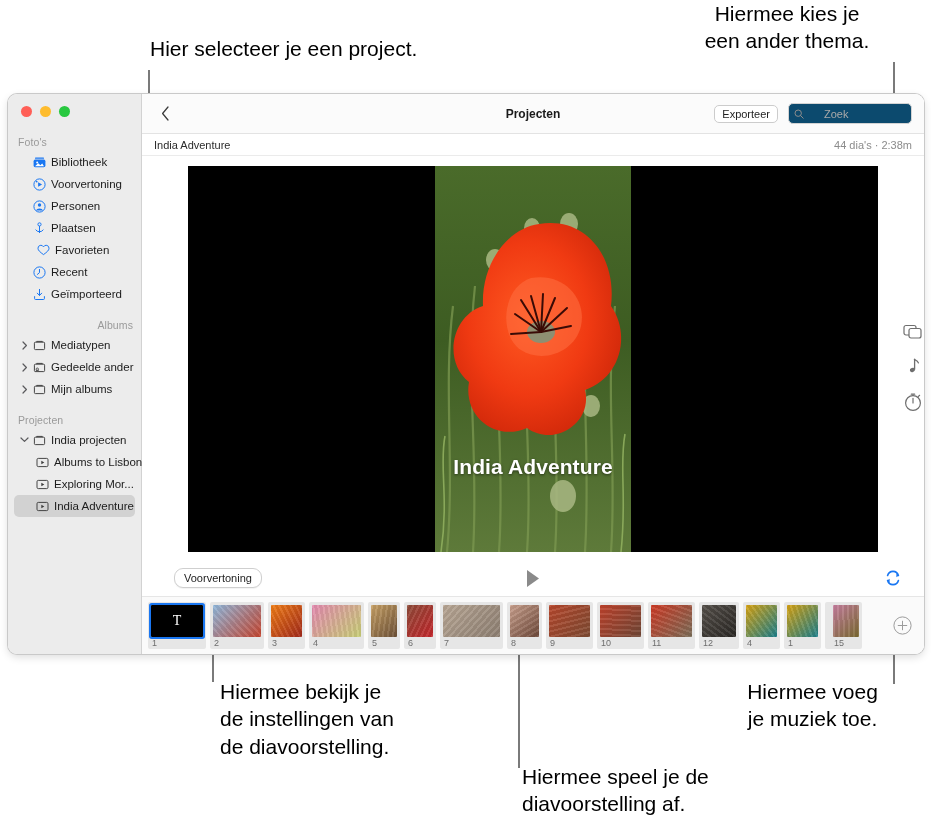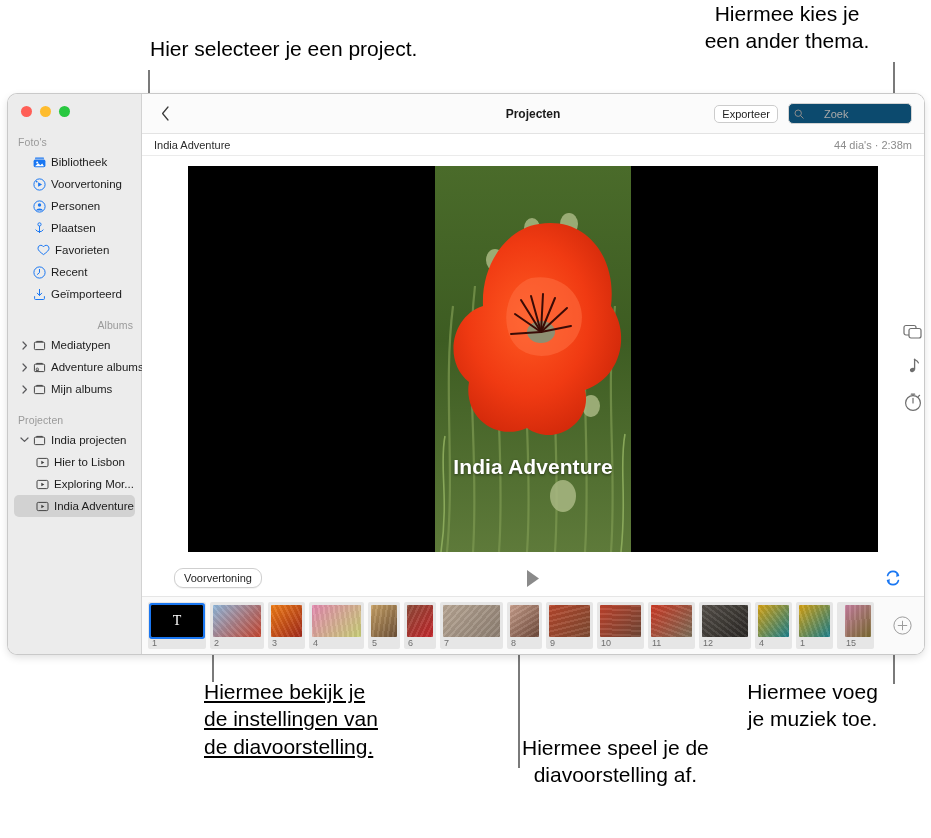--- a/index.html
+++ b/index.html
@@ -151,26 +151,26 @@
 
   <div class="callout" style="left:150px;top:35px;">Hier selecteer je een project.</div>
   <div class="leader" style="left:148px;top:70px;width:2px;height:425px;"></div>
   <div class="leader" style="left:132px;top:493px;width:18px;height:2px;"></div>
 
   <div class="callout" style="left:657px;top:0px;text-align:center;width:260px;">Hiermee kies je
 een ander thema.</div>
   <div class="leader" style="left:893px;top:62px;width:2px;height:270px;"></div>
   <div class="leader" style="left:893px;top:331px;width:12px;height:2px;"></div>
 
-  <div class="callout" style="left:204px;top:678px;text-decoration:underline;">Hiermee bekijk je
+  <div class="callout" style="left:220px;top:678px;">Hiermee bekijk je
 de instellingen van
 de diavoorstelling.</div>
   <div class="leader" style="left:212px;top:572px;width:2px;height:110px;"></div>
 
-  <div class="callout" style="left:522px;top:734px;text-align:center;">Hiermee speel je de
+  <div class="callout" style="left:522px;top:763px;">Hiermee speel je de
 diavoorstelling af.</div>
   <div class="leader" style="left:518px;top:572px;width:2px;height:196px;"></div>
 
   <div class="callout" style="left:700px;top:678px;text-align:center;width:225px;">Hiermee voeg
 je muziek toe.</div>
   <div class="leader" style="left:893px;top:372px;width:2px;height:312px;"></div>
   <div class="leader" style="left:893px;top:371px;width:12px;height:2px;"></div>
 
   <div class="window">
 
@@ -290,21 +290,21 @@
               </svg>
           </span>
           <span class="ic">
             <svg width="13" height="12" viewBox="0 0 13 12">
                 <path d="M2.4 3.2 h8.2 a1 1 0 0 1 1 1 v5.4 a1 1 0 0 1 -1 1 h-8.2 a1 1 0 0 1 -1 -1 v-5.4 a1 1 0 0 1 1 -1 z" fill="none" stroke="#3c3c3c" stroke-width="0.95"></path>
                 <path d="M3.7 3.1 v-0.7 h5.6 v0.7" fill="none" stroke="#3c3c3c" stroke-width="0.95"></path>
                 <circle cx="4.3" cy="8.2" r="1.2" fill="none" stroke="#3c3c3c" stroke-width="0.8"></circle>
                 <path d="M2.5 10.5 a1.9 1.5 0 0 1 3.7 0" fill="none" stroke="#3c3c3c" stroke-width="0.8"></path>
               </svg>
           </span>
-          <span class="lb">Adventure albums</span>
+          <span class="lb">Gedeelde ander</span>
         </div>
 
         <div class="sb-row">
           <span class="tw">
             <svg width="6" height="9" viewBox="0 0 6 9">
                 <path d="M1 1 L4.4 4.5 L1 8" stroke="#59595c" stroke-width="1.2" fill="none" stroke-linecap="round" stroke-linejoin="round"></path>
               </svg>
           </span>
           <span class="ic">
             <svg width="13" height="12" viewBox="0 0 13 12">
@@ -332,21 +332,21 @@
           <span class="lb">India projecten</span>
         </div>
 
         <div class="sb-row indent">
           <span class="ic">
             <svg width="13" height="11" viewBox="0 0 13 11">
                 <rect x="1" y="1.4" width="11" height="8.2" rx="1.3" fill="none" stroke="#3c3c3c" stroke-width="0.95"></rect>
                 <path d="M5.3 3.7 L8.3 5.5 L5.3 7.3 Z" fill="#3c3c3c"></path>
               </svg>
           </span>
-          <span class="lb">Hier to Lisbon</span>
+          <span class="lb">Albums to Lisbon</span>
         </div>
 
         <div class="sb-row indent">
           <span class="ic">
             <svg width="13" height="11" viewBox="0 0 13 11">
                 <rect x="1" y="1.4" width="11" height="8.2" rx="1.3" fill="none" stroke="#3c3c3c" stroke-width="0.95"></rect>
                 <path d="M5.3 3.7 L8.3 5.5 L5.3 7.3 Z" fill="#3c3c3c"></path>
               </svg>
           </span>
           <span class="lb">Exploring Mor...</span>
@@ -538,21 +538,21 @@
                 <div class="pill" style="background: repeating-linear-gradient(183deg, rgba(255, 255, 255, 0.18) 0px, rgba(255, 255, 255, 0.18) 2px, rgba(0, 0, 0, 0.12) 2px, rgba(0, 0, 0, 0.12) 5px); opacity: 0.45;"></div>
               </div>
               <div class="num">10</div>
             </div>
             <div class="thumb" style="width: 47px;">
               <div class="img" style="background: linear-gradient(135deg, rgb(207, 58, 37) 0%, rgb(122, 109, 88) 100%);">
                 <div class="pill" style="background: repeating-linear-gradient(200deg, rgba(255, 255, 255, 0.18) 0px, rgba(255, 255, 255, 0.18) 2px, rgba(0, 0, 0, 0.12) 2px, rgba(0, 0, 0, 0.12) 5px); opacity: 0.45;"></div>
               </div>
               <div class="num">11</div>
             </div>
-            <div class="thumb" style="width: 52px;">
+            <div class="thumb" style="width: 40px;">
               <div class="img" style="background: linear-gradient(135deg, rgb(85, 80, 74) 0%, rgb(42, 39, 36) 100%);">
                 <div class="pill" style="background: repeating-linear-gradient(217deg, rgba(255, 255, 255, 0.18) 0px, rgba(255, 255, 255, 0.18) 2px, rgba(0, 0, 0, 0.12) 2px, rgba(0, 0, 0, 0.12) 5px); opacity: 0.45;"></div>
               </div>
               <div class="num">12</div>
             </div>
             <div class="thumb" style="width: 37px;">
               <div class="img" style="background: linear-gradient(135deg, rgb(216, 163, 18) 0%, rgb(27, 127, 140) 100%);">
                 <div class="pill" style="background: repeating-linear-gradient(234deg, rgba(255, 255, 255, 0.18) 0px, rgba(255, 255, 255, 0.18) 2px, rgba(0, 0, 0, 0.12) 2px, rgba(0, 0, 0, 0.12) 5px); opacity: 0.45;"></div>
               </div>
               <div class="num">4</div>

